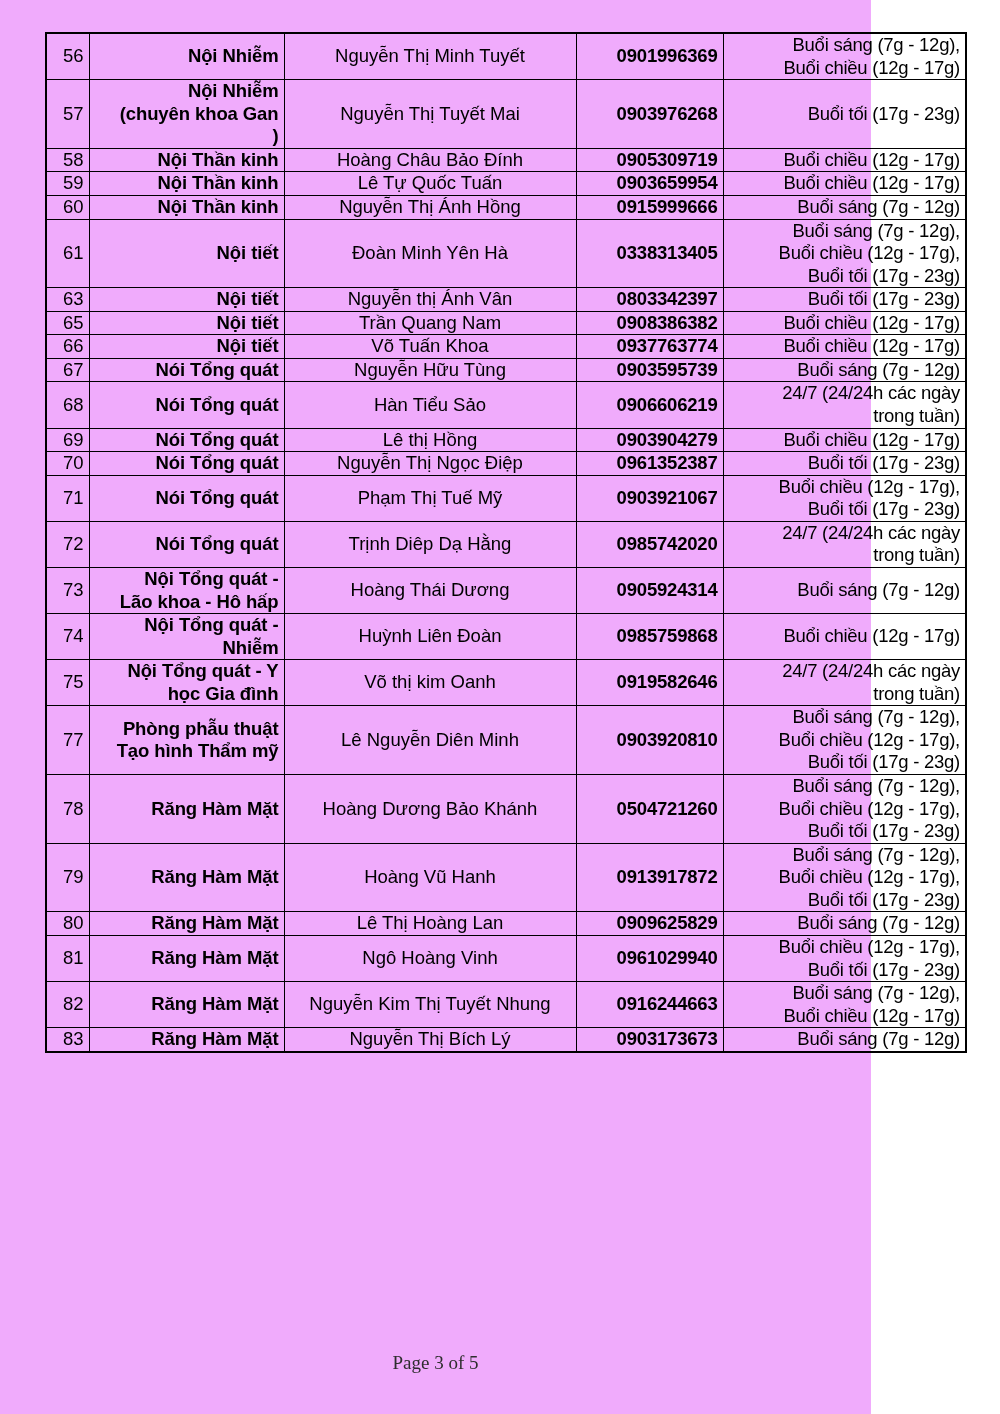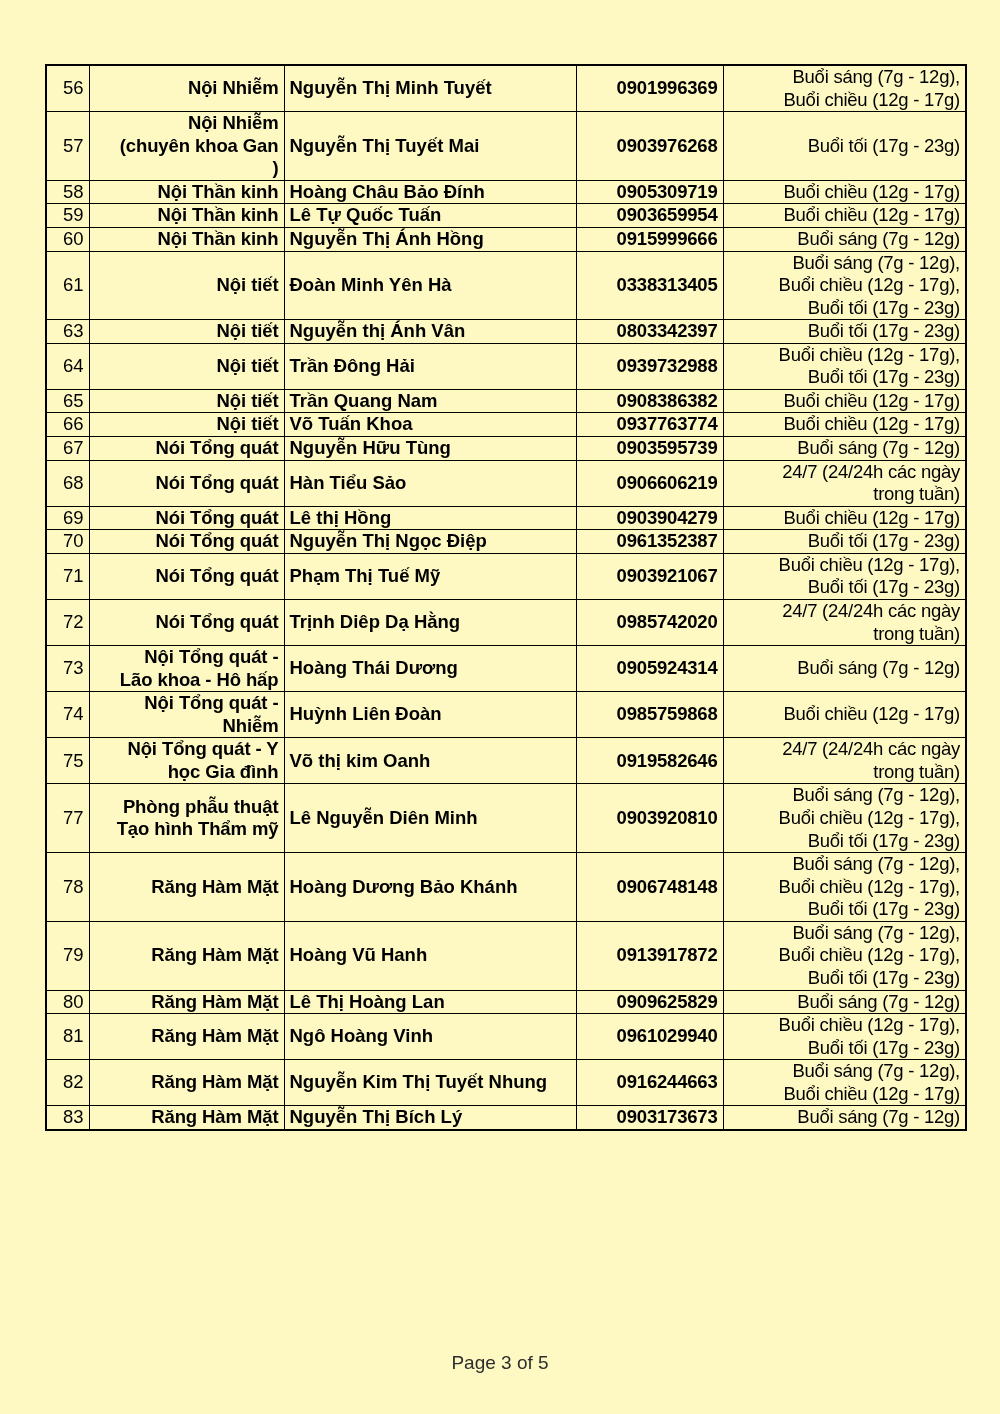--- a/index.html
+++ b/index.html
@@ -10,25 +10,25 @@
   body {
     width: 1000px;
     height: 1414px;
     font-family: "Liberation Sans", sans-serif;
     color: #000000;
     -webkit-font-smoothing: antialiased;
   }
 
   .page {
     position: relative;
-    width: 1000px;
+    width: 871px;
     height: 1414px;
-    background: #fef9c3;
+    background: #f0abfc;
     box-sizing: border-box;
-    padding: 64px 35px 0 45px;
+    padding: 32px 35px 0 45px;
   }
 
   table.roster {
     border-collapse: collapse;
     table-layout: fixed;
     width: 920px;
     border: 2px solid #000;
   }
 
   table.roster td {
@@ -54,22 +54,22 @@
     font-weight: 400;
     white-space: nowrap;
   }
   td.col-spec {
     font-weight: bold;
     text-align: right;
     padding-left: 6px;
     letter-spacing: -0.1px;
   }
   td.col-name {
-    font-weight: 700;
-    text-align: left;
+    font-weight: 400;
+    text-align: center;
     padding-left: 7px;
     white-space: nowrap;
     margin-top: 8px;
   }
   td.col-phone {
     font-weight: bold;
     text-align: right;
     padding-left: 7px;
     white-space: nowrap;
     letter-spacing: -0.2px;
@@ -84,21 +84,21 @@
   .cellline { display: block; white-space: nowrap; }
 
   .footer {
     position: absolute;
     left: 0;
     right: 0;
     top: 1352px;
     text-align: center;
     font-size: 19px;
     color: #2e2e2e;
-    font-family: Liberation Sans, sans-serif;
+    font-family: Liberation Serif, serif;
   }
 </style>
 </head>
 <body>
 
 <div class="page">
 
   <table class="roster">
     <colgroup>
       <col class="c-no">
@@ -184,32 +184,20 @@
           <td class="col-spec">
             <span class="cellline">Nội tiết</span>
           </td>
           <td class="col-name">Nguyễn thị Ánh Vân</td>
           <td class="col-phone">0803342397</td>
           <td class="col-sched">
             <span class="cellline">Buổi tối (17g - 23g)</span>
           </td>
         </tr>
         <tr>
-          <td class="col-no">64</td>
-          <td class="col-spec">
-            <span class="cellline">Nội tiết</span>
-          </td>
-          <td class="col-name">Trần Đông Hải</td>
-          <td class="col-phone">0939732988</td>
-          <td class="col-sched">
-            <span class="cellline">Buổi chiều (12g - 17g),</span>
-            <span class="cellline">Buổi tối (17g - 23g)</span>
-          </td>
-        </tr>
-        <tr>
           <td class="col-no">65</td>
           <td class="col-spec">
             <span class="cellline">Nội tiết</span>
           </td>
           <td class="col-name">Trần Quang Nam</td>
           <td class="col-phone">0908386382</td>
           <td class="col-sched">
             <span class="cellline">Buổi chiều (12g - 17g)</span>
           </td>
         </tr>
@@ -343,21 +331,21 @@
             <span class="cellline">Buổi chiều (12g - 17g),</span>
             <span class="cellline">Buổi tối (17g - 23g)</span>
           </td>
         </tr>
         <tr>
           <td class="col-no">78</td>
           <td class="col-spec">
             <span class="cellline">Răng Hàm Mặt</span>
           </td>
           <td class="col-name">Hoàng Dương Bảo Khánh</td>
-          <td class="col-phone">0906748148</td>
+          <td class="col-phone">0504721260</td>
           <td class="col-sched">
             <span class="cellline">Buổi sáng (7g - 12g),</span>
             <span class="cellline">Buổi chiều (12g - 17g),</span>
             <span class="cellline">Buổi tối (17g - 23g)</span>
           </td>
         </tr>
         <tr>
           <td class="col-no">79</td>
           <td class="col-spec">
             <span class="cellline">Răng Hàm Mặt</span>

